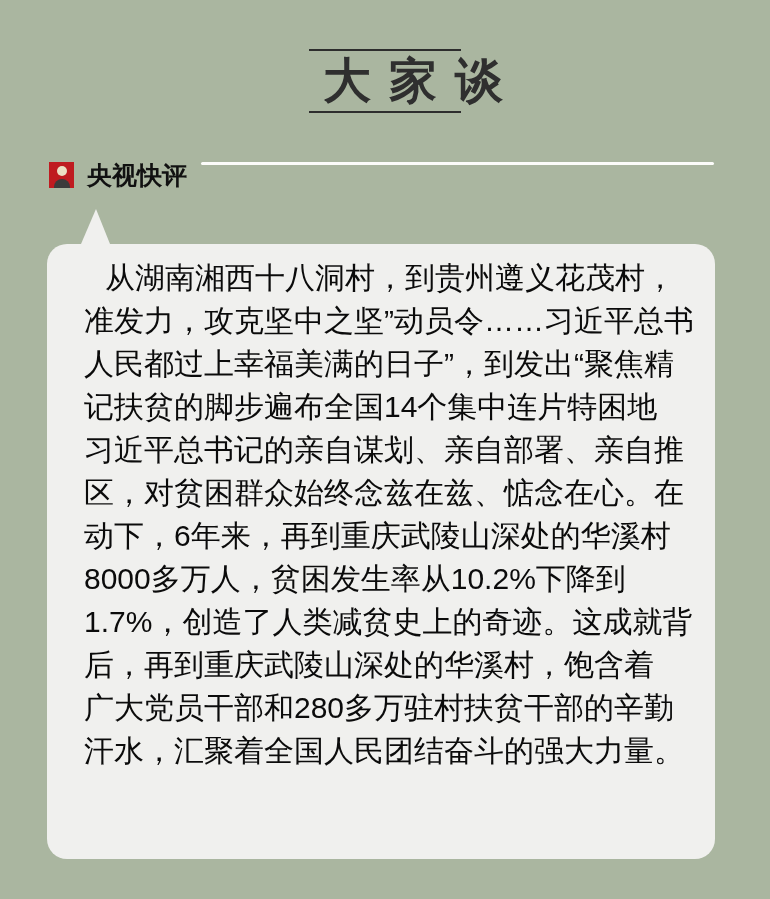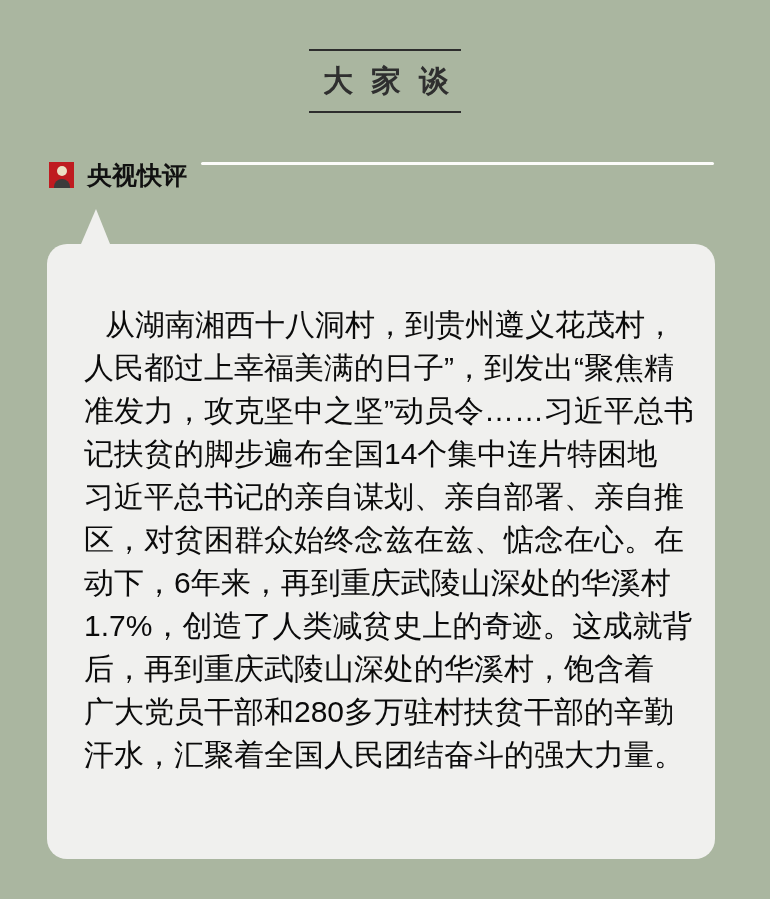--- a/index.html
+++ b/index.html
@@ -19,21 +19,21 @@
     position:relative;
   }
   
   .title-wrap{
     width:152px;
     margin:49px auto 0 auto;
     border-top:2px solid var(--dark-line);
     border-bottom:2px solid var(--dark-line);
   }
   .title-wrap h1{
-    font-size:30px;
+    font-size:48px;
     font-weight:700;
     color:var(--title);
     text-align:left;
     line-height:60px;
     letter-spacing:18px;
     padding-left:14px; 
     white-space:nowrap;
   }
   
   .section-row{
@@ -93,21 +93,21 @@
     border-bottom:35px solid var(--bubble);
     display:block;
   }
   .bubble-text{
     font-size:30px;
     line-height:43px;
     color:var(--text);
     letter-spacing:0;
   }
   .bubble-text .line{white-space:nowrap;}
-  .bubble-text .line:first-child{text-indent:21px;margin-top:47px;}
+  .bubble-text .line:first-child{text-indent:21px;}
 </style>
 </head>
 <body>
 
 <div class="title-wrap">
   <h1>大家谈</h1>
 </div>
 
 <div class="section-row">
   <span class="avatar">
@@ -115,24 +115,25 @@
     <span class="torso"></span>
   </span>
   <span class="section-label">央视快评</span>
   <span class="rule"></span>
 </div>
 
 <div class="bubble">
   <span class="tail"></span>
   <div class="bubble-text">
     <div class="line">从湖南湘西十八洞村，到贵州遵义花茂村，</div>
+    <div class="line">准发力，攻克坚中之坚”动员令……习近平总书</div>
     <div class="line">人民都过上幸福美满的日子”，到发出“聚焦精</div>
-    <div class="line">准发力，攻克坚中之坚”动员令……习近平总书</div>
     <div class="line">记扶贫的脚步遍布全国14个集中连片特困地</div>
     <div class="line">习近平总书记的亲自谋划、亲自部署、亲自推</div>
     <div class="line">区，对贫困群众始终念兹在兹、惦念在心。在</div>
     <div class="line">动下，6年来，再到重庆武陵山深处的华溪村</div>
+    <div class="line">8000多万人，贫困发生率从10.2%下降到</div>
     <div class="line">1.7%，创造了人类减贫史上的奇迹。这成就背</div>
     <div class="line">后，再到重庆武陵山深处的华溪村，饱含着</div>
     <div class="line">广大党员干部和280多万驻村扶贫干部的辛勤</div>
     <div class="line">汗水，汇聚着全国人民团结奋斗的强大力量。</div>
   </div>
 </div>
 
 </body></html>

